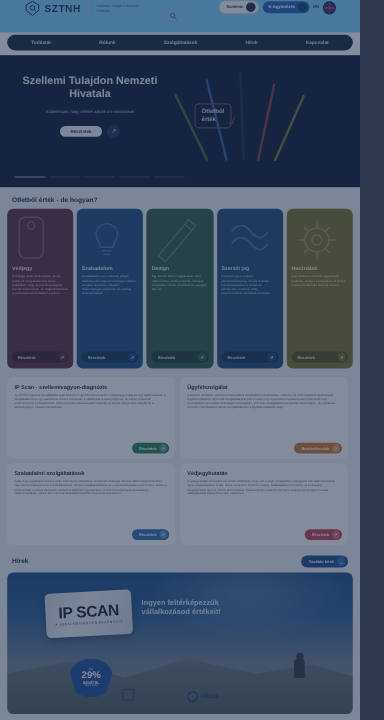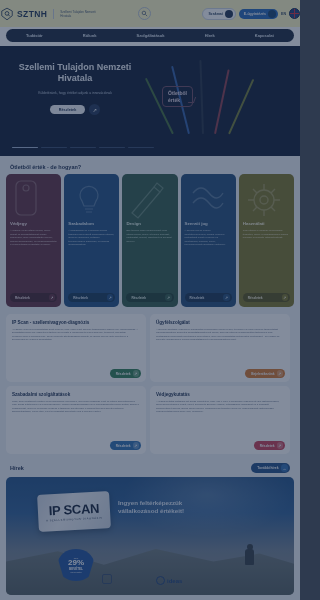--- a/index.html
+++ b/index.html
@@ -14,22 +14,22 @@
   #dim-overlay{
     position:absolute; inset:0;
     background:rgba(30,45,75,0.55);
     pointer-events:none;
     z-index:90;
   }
   .page{ position:relative; width:300px; height:600px; background:#eef1f6; }
 
   
   .header{
-    height:27px; background:#fef9c3;
-    display:flex; align-items:center; padding:0 0;
+    height:27px; background:#7dd3fc;
+    display:flex; align-items:flex-start; padding:0 20px;
     position:relative;
   }
   .logo{ display:flex; align-items:center; gap:3px; }
   .logo-mark{ width:14px; height:14px; position:relative; }
   .logo-text{ font-size:8.5px; font-weight:bold; color:#1b3050; letter-spacing:.4px; }
   .logo-div{ width:1px; height:10px; background:#c3ccda; margin:0 3px; }
   .logo-sub{ font-size:3px; line-height:4px; color:#4a5a74; width:38px; }
   .hdr-search{
     position:absolute; left:138px; top:7px;
     width:13px;height:13px;border-radius:50%;

